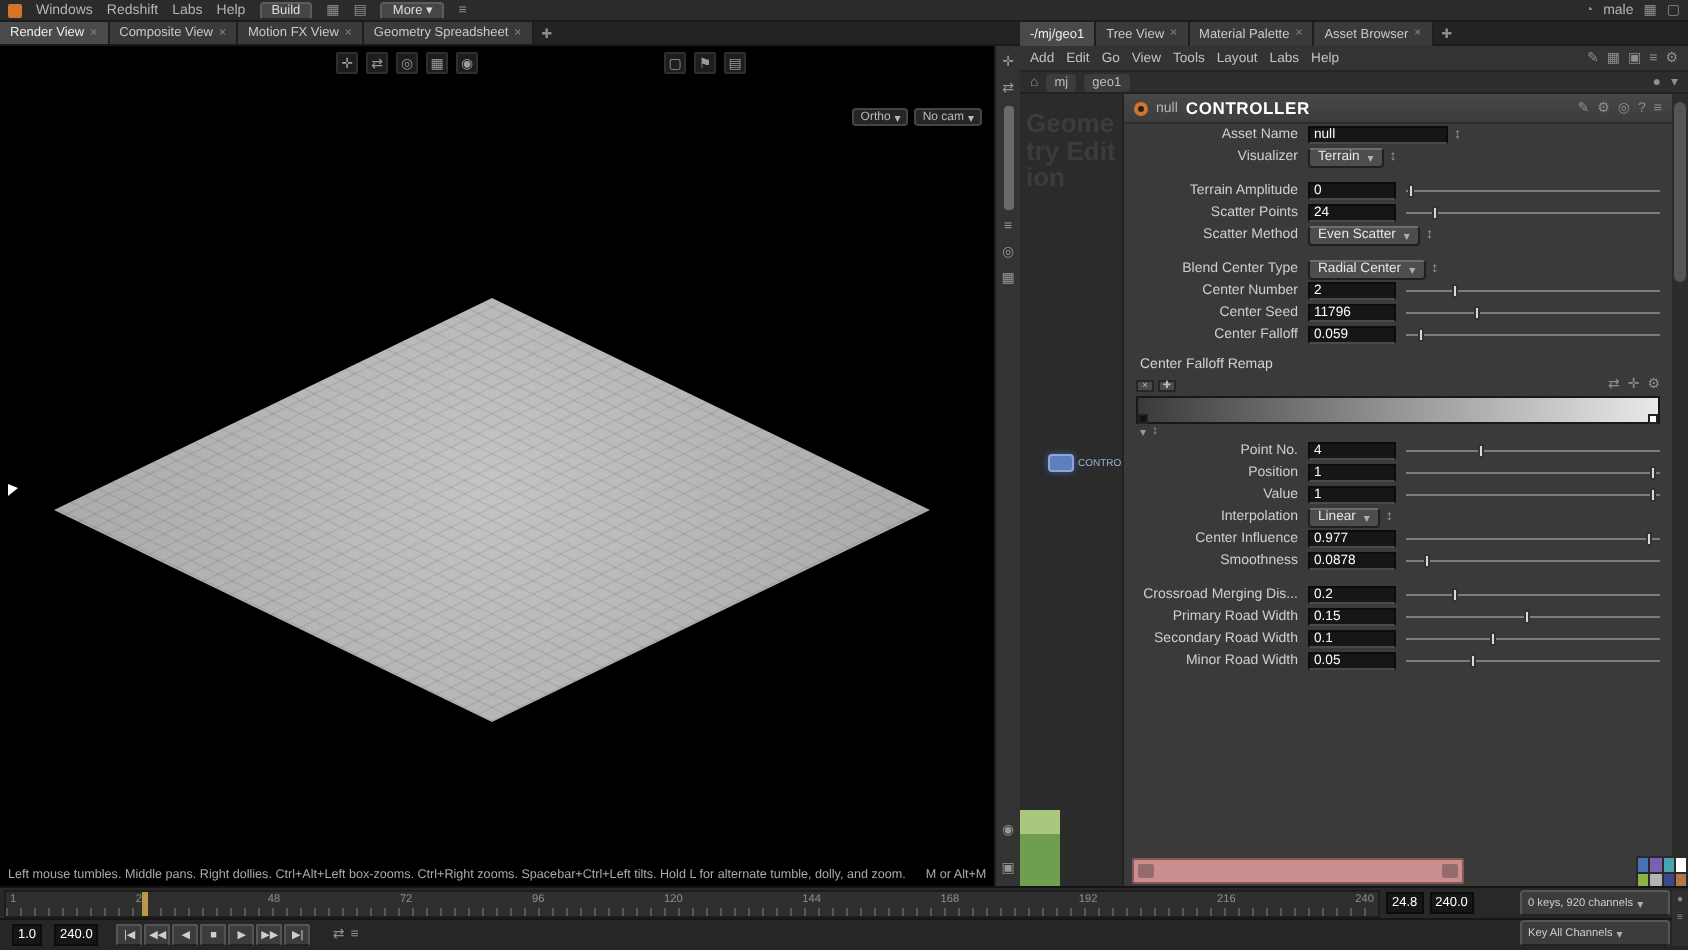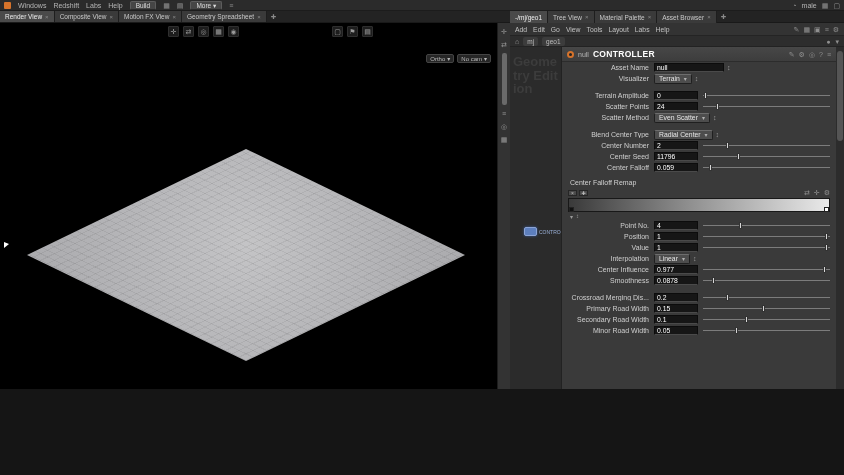--- a/index.html
+++ b/index.html
@@ -1,17 +1,17 @@
 <!DOCTYPE html>
 <html><head>
 <meta charset="utf-8">
 <style>
   *{box-sizing:border-box;margin:0;padding:0;}
   html,body{background:#151515;}
-  .app{position:relative;width:844px;height:389px;background:#a16207;overflow:hidden;
+  .app{position:relative;width:844px;height:475px;background:#a16207;overflow:hidden;
        font-family:"Liberation Sans",sans-serif;color:#ccc;-webkit-font-smoothing:antialiased;}
   
   .menubar{position:absolute;left:0;top:0;width:844px;height:11px;background:#2b2b2b;
            display:flex;align-items:center;gap:7px;padding:0 4px;font-size:7px;color:#b5b5b5;border-bottom:1px solid #1c1c1c;}
   .logo{width:7px;height:7px;background:#d6732b;border-radius:1px;}
   .menubar .mitem{cursor:default;}
   .btn{background:#464646;border:1px solid #5d5d5d;border-bottom-color:#2a2a2a;color:#ddd;
        padding:0 5px;height:9px;line-height:8px;font-size:6.5px;border-radius:2px;display:inline-block;}
   .mb-right{margin-left:auto;display:flex;align-items:center;gap:5px;}
   .ticon{color:#8f8f8f;font-size:7px;line-height:9px;}

